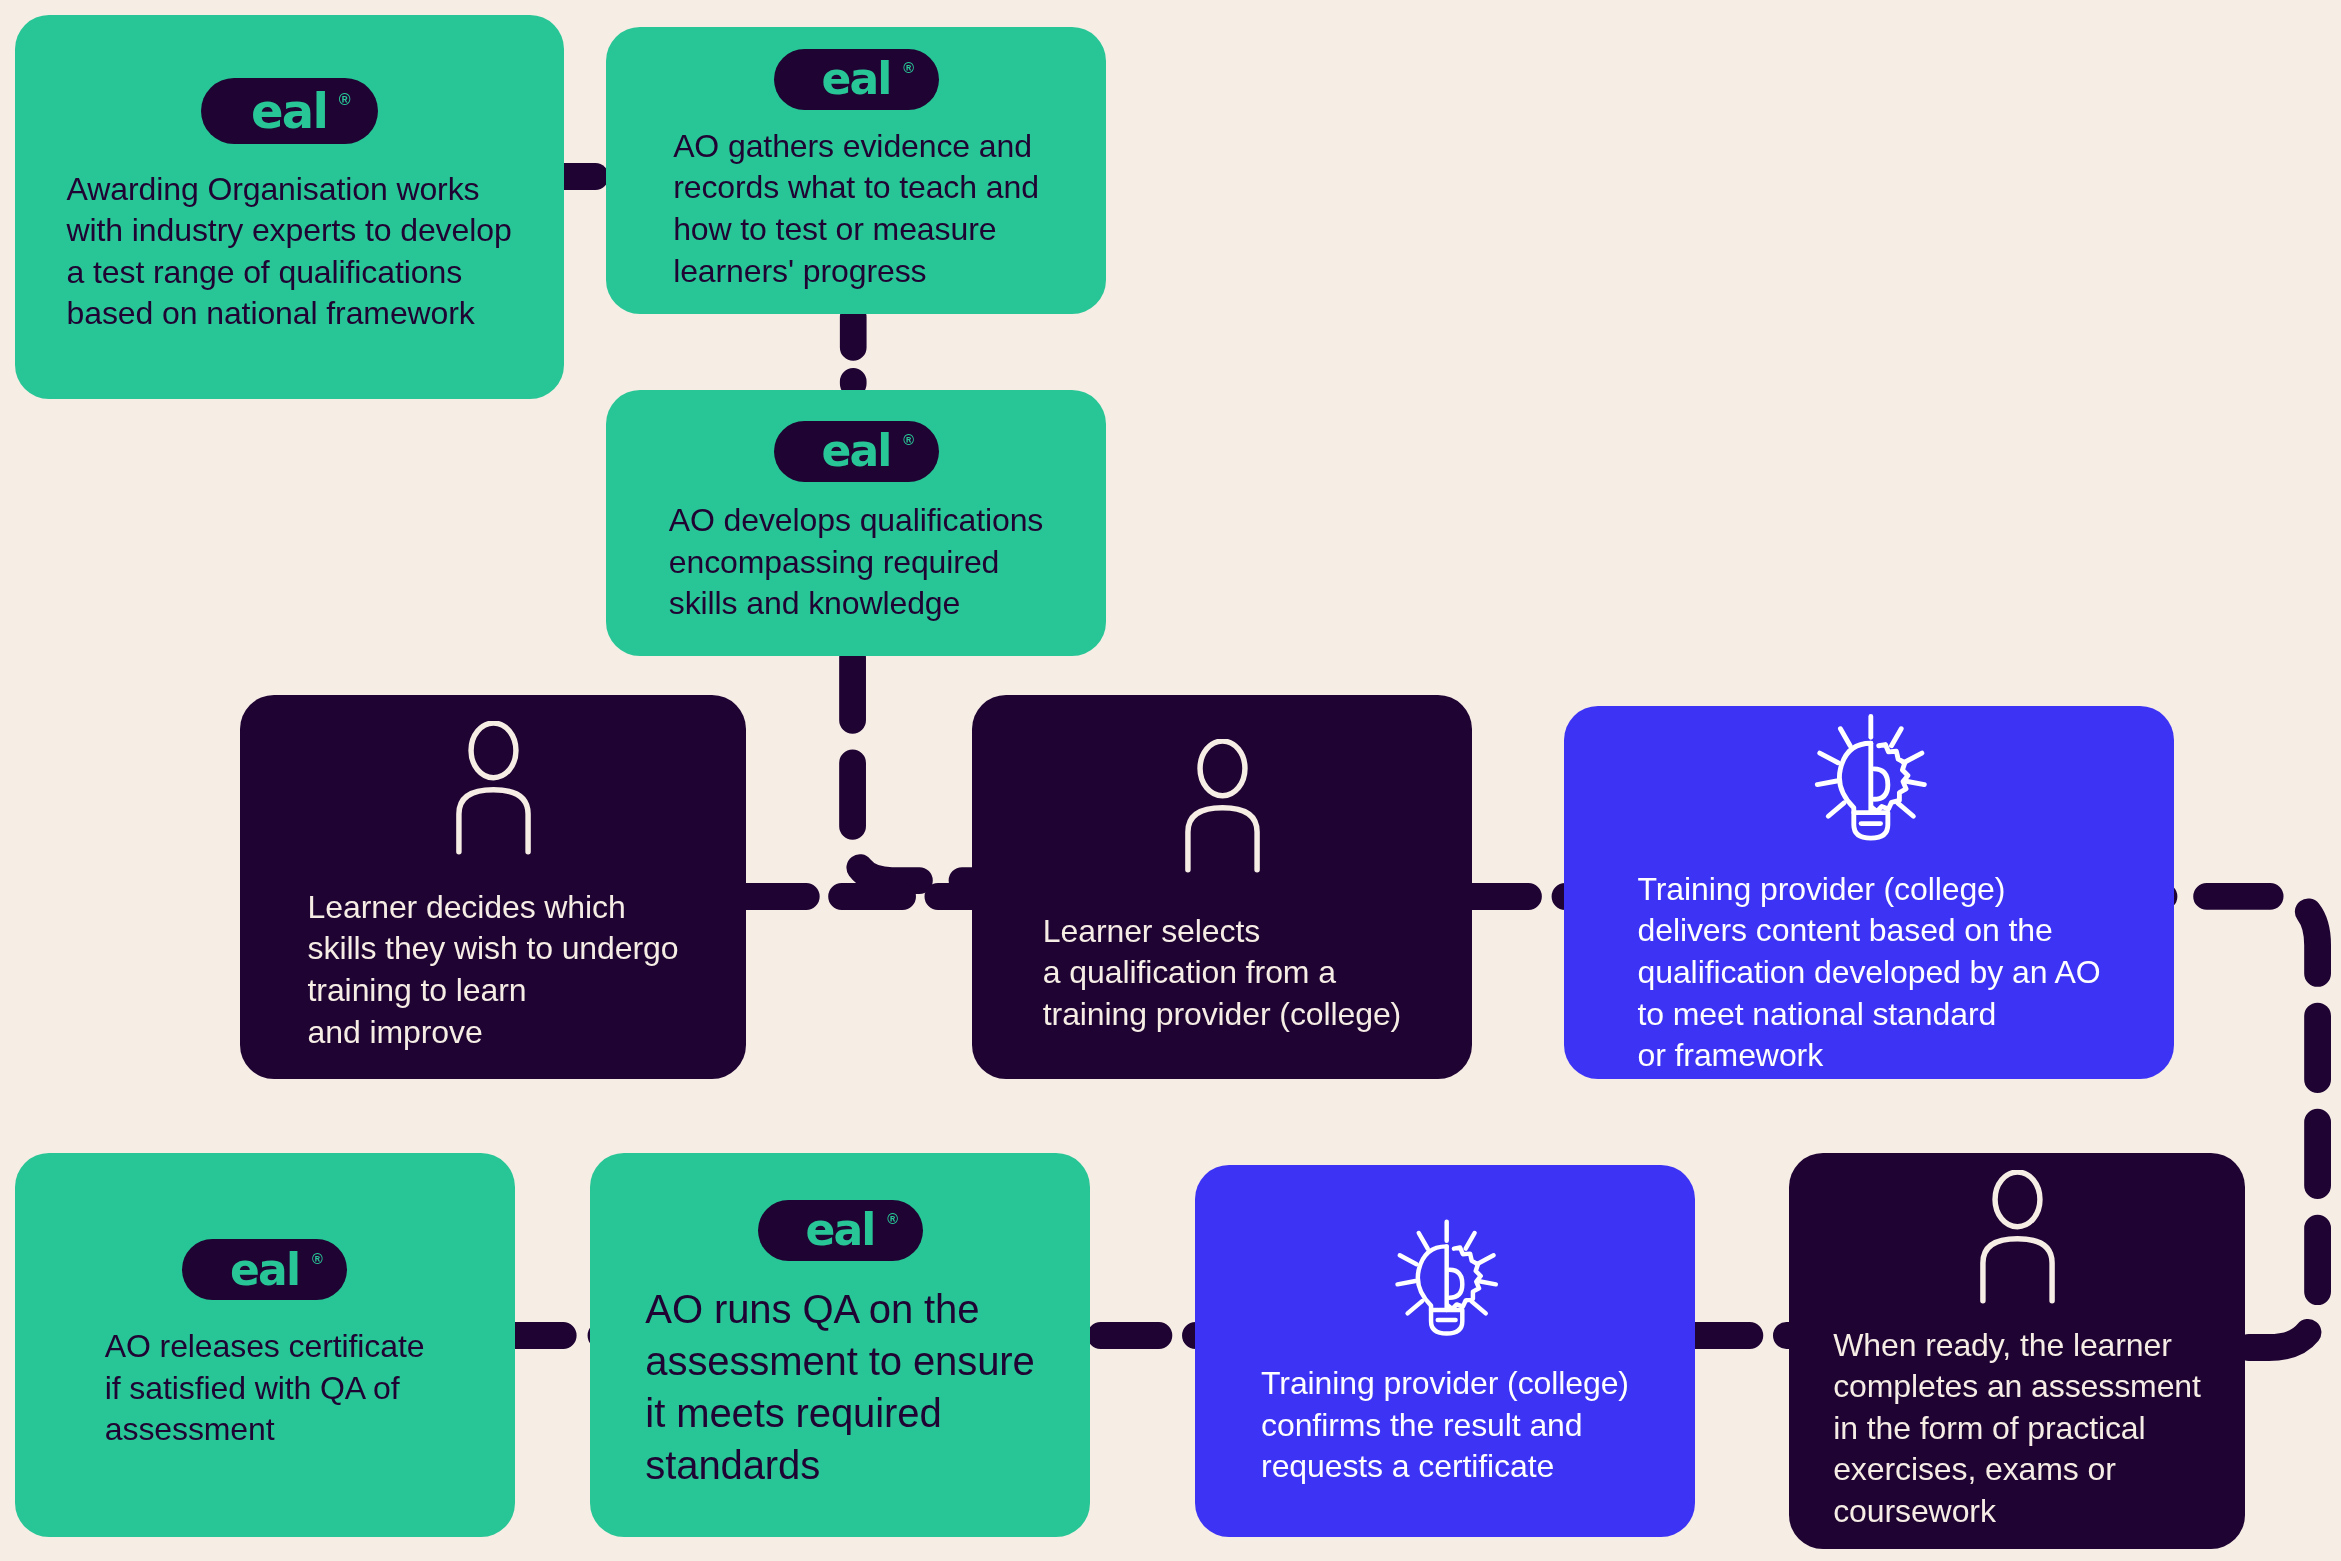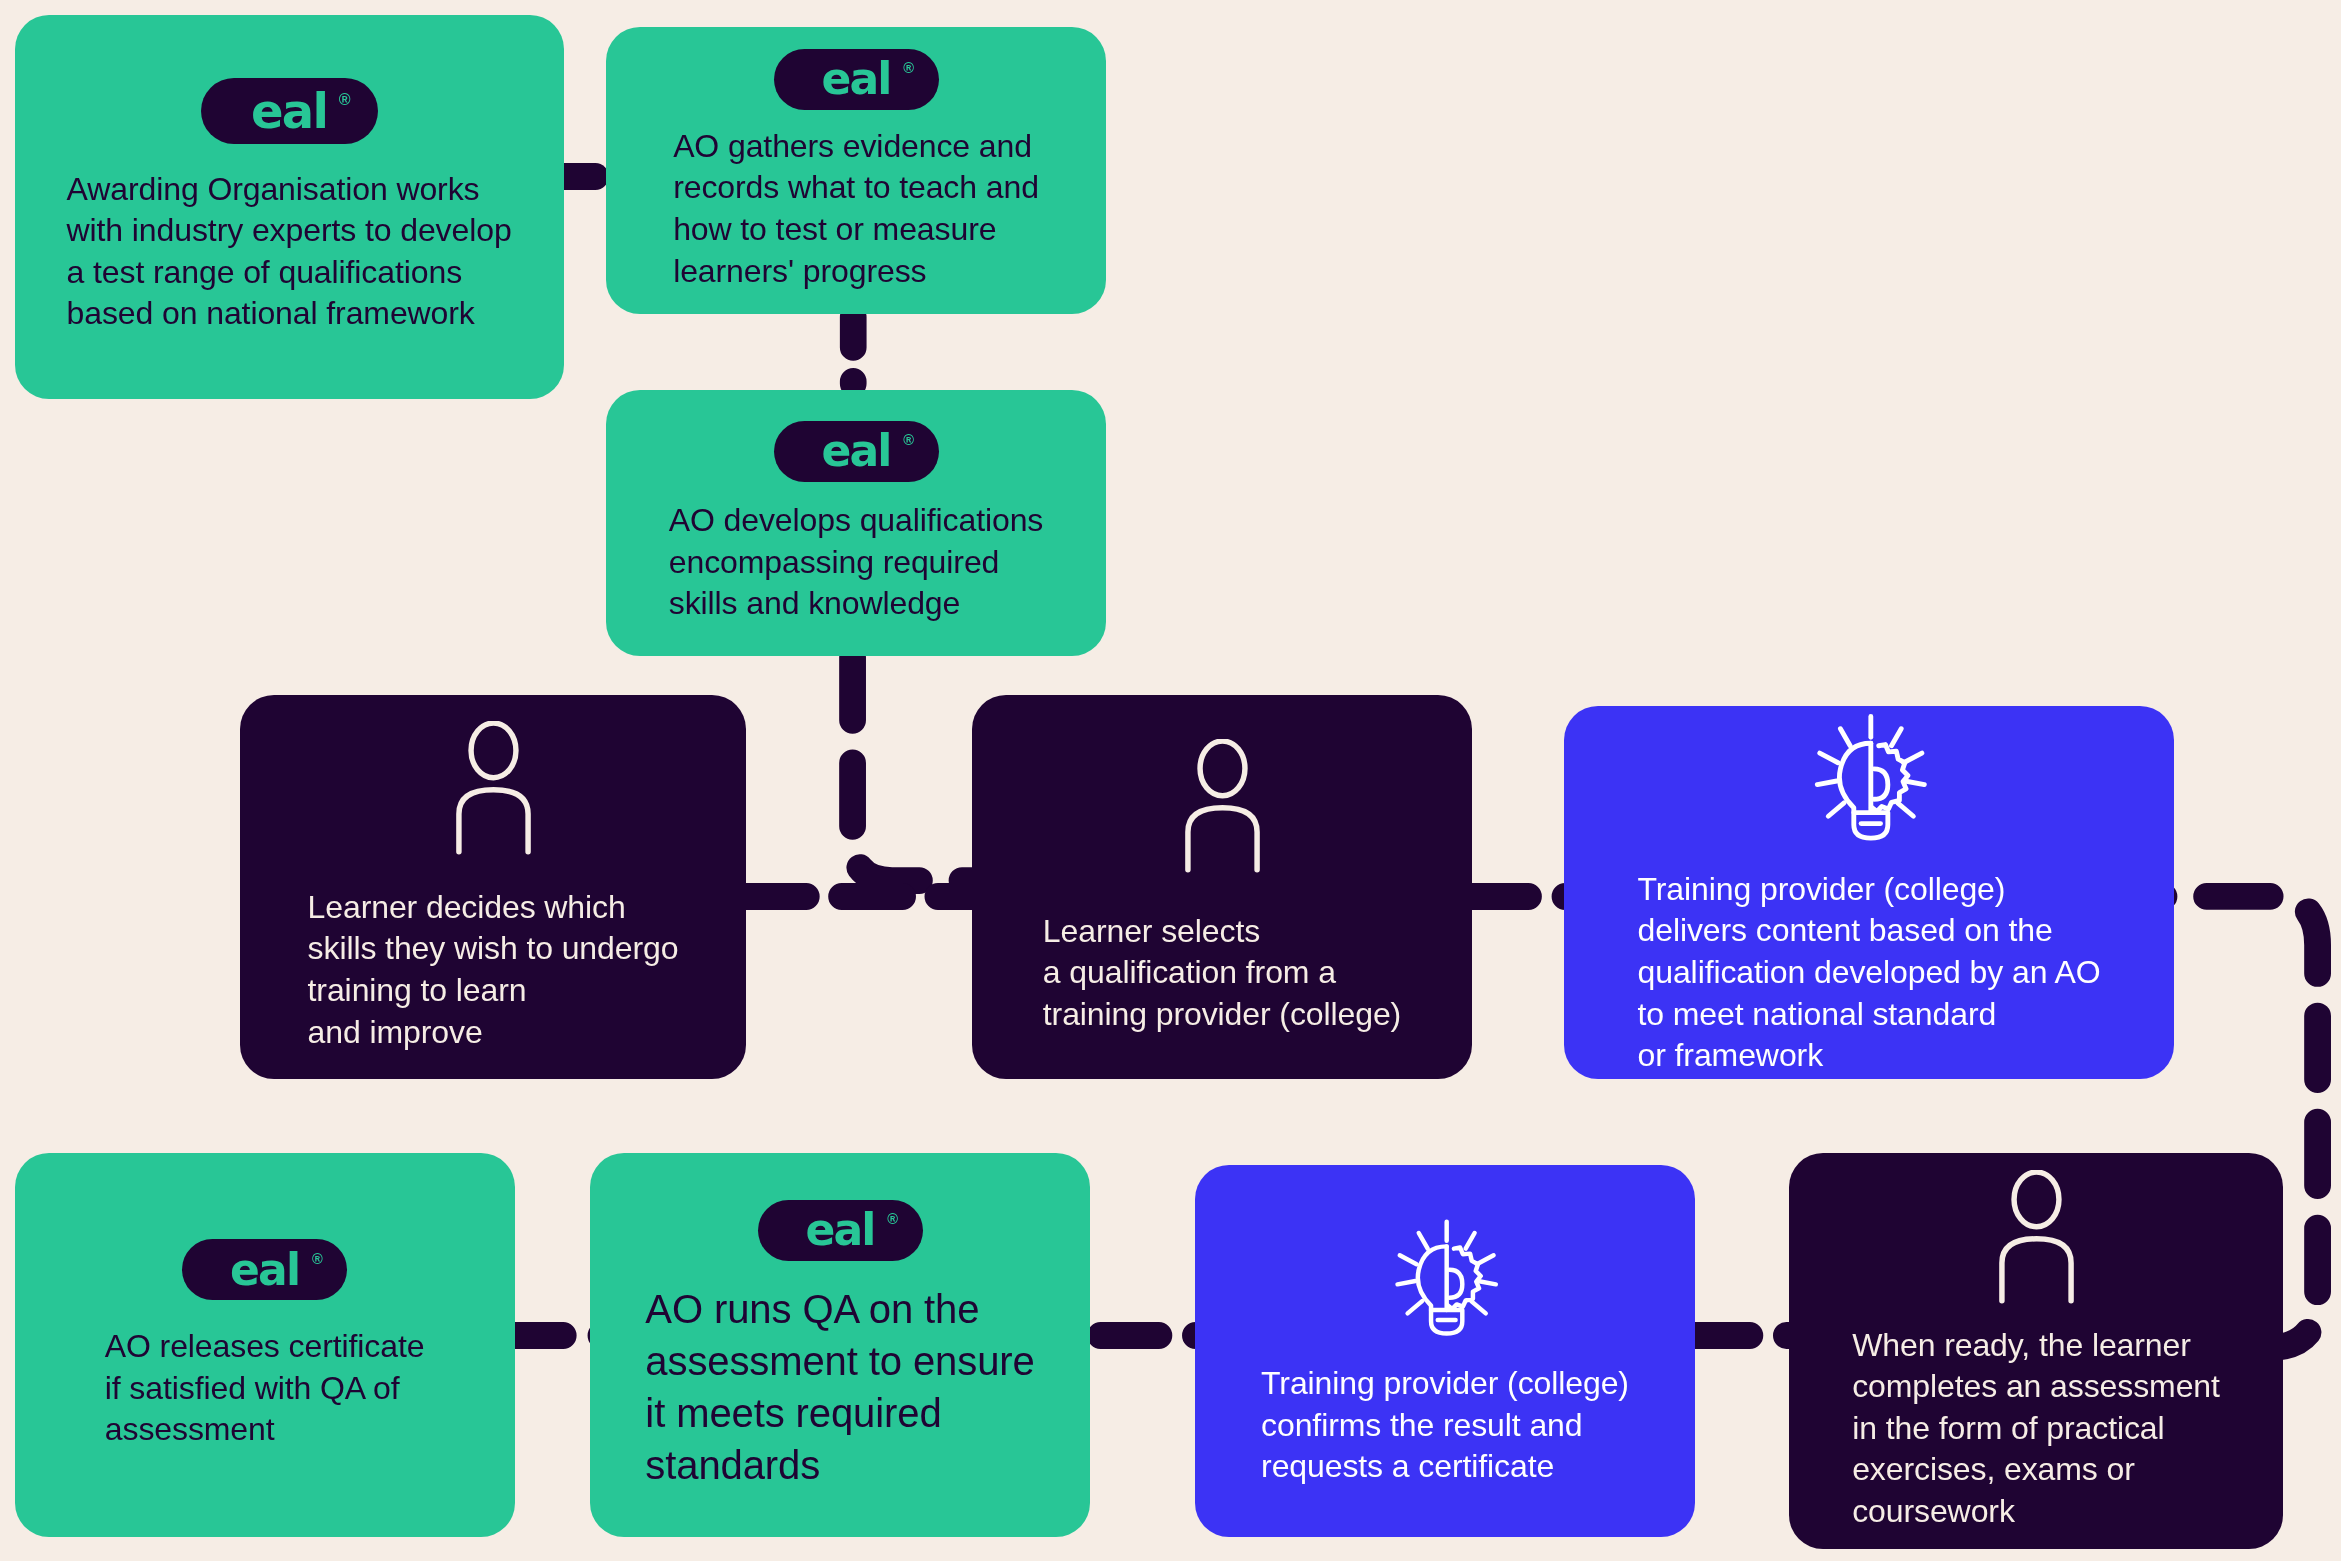--- a/index.html
+++ b/index.html
@@ -200,21 +200,21 @@
         </g>
       </svg>
     </div>
     <div class="card-text" style="font-size:32px;">Training provider (college)
 delivers content based on the
 qualification developed by an AO
 to meet national standard
 or framework</div>
   </div>
 
-  <div class="card dark" style="left:1789px; top:1153px; width:494px; height:396px;">
+  <div class="card dark" style="left:1789px; top:1153px; width:456px; height:396px;">
     <div class="icon-wrap" style="margin-bottom:21px;">
       <svg width="91" height="134" viewBox="0 0 150 220" aria-hidden="true">
         <ellipse cx="75" cy="48" rx="37" ry="45" fill="none" stroke="#F6EDE5" stroke-width="9"></ellipse>
         <path d="M18 215 L18 153 Q18 113 75 113 Q132 113 132 153 L132 215" fill="none" stroke="#F6EDE5" stroke-width="9" stroke-linecap="round"></path>
       </svg>
     </div>
     <div class="card-text" style="font-size:32px;">When ready, the learner
 completes an assessment
 in the form of practical
 exercises, exams or

